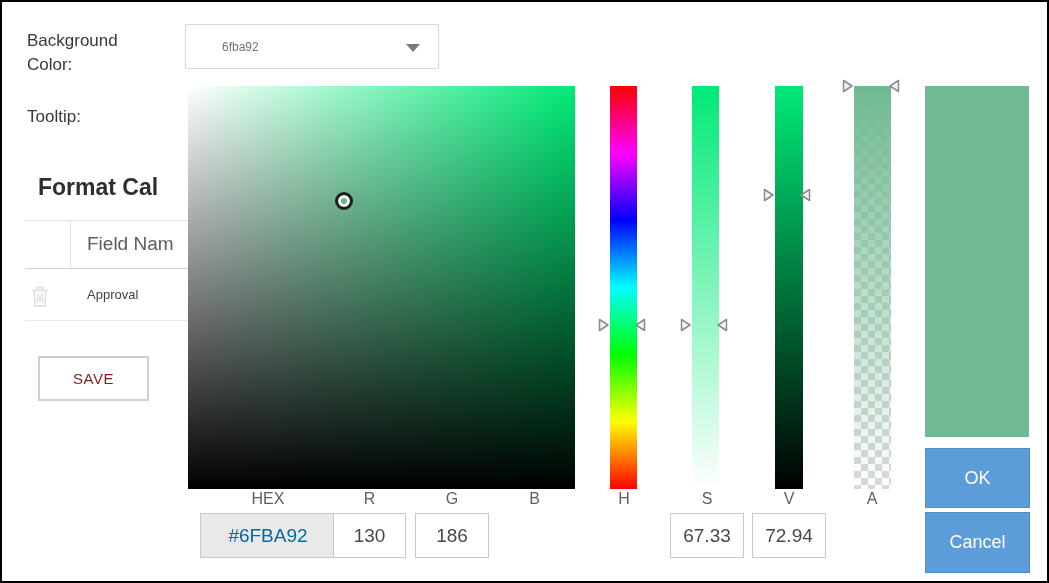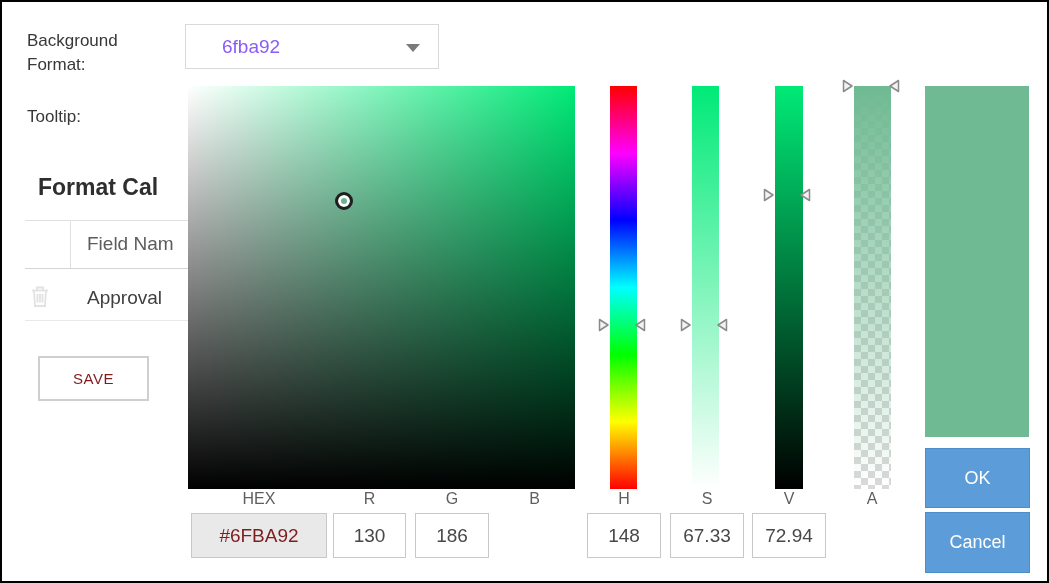--- a/index.html
+++ b/index.html
@@ -13,36 +13,36 @@
   .lbl { position:absolute; font-size:17px; color:#383838; line-height:1.4; }
   .bg-label { left:25px; top:27px; width:125px; }
   .tooltip-label { left:25px; top:103px; }
   .heading { position:absolute; left:36px; top:172px; font-size:23px; font-weight:bold; color:#2e2e2e; white-space:nowrap; }
   .hline { position:absolute; height:1px; background:#e0e0e0; }
   .tline1 { left:23px; top:218px; width:163px; }
   .tline2 { left:23px; top:266px; width:163px; background:#d4d4d4; }
   .tline3 { left:23px; top:318px; width:163px; background:#e8e8e8; }
   .vline { position:absolute; left:68px; top:218px; width:1px; height:48px; background:#e0e0e0; }
   .th-text { position:absolute; left:85px; top:231px; font-size:19px; color:#5c5c5c; white-space:nowrap; }
-  .td-text { position:absolute; left:85px; top:285px; font-size:19px; color:#3f3f3f; white-space:nowrap; }
+  .td-text { position:absolute; left:85px; top:285px; font-size:13px; color:#3f3f3f; white-space:nowrap; }
   .trash { position:absolute; left:28px; top:283px; }
   .save-btn {
     position:absolute; left:36px; top:354px; width:111px; height:45px;
     background:#fff; border:2px solid #cfcfcf; color:#7f1d1d;
     font-size:15px; letter-spacing:0.5px; display:flex; align-items:center; justify-content:center;
     cursor:pointer;
   }
   
   .dropdown {
     position:absolute; left:183px; top:22px; width:254px; height:45px;
     background:#fff; border:1px solid #d9d9d9; cursor:pointer;
   }
   .dropdown-value {
     position:absolute; left:36px; top:0; height:100%; display:flex; align-items:center;
-    font-size:19px; color:#8b5cf6;
+    font-size:12px; color:#737373;
   }
   .dropdown-arrow {
     position:absolute; right:18px; top:19px; width:0; height:0;
     border-left:7px solid transparent; border-right:7px solid transparent;
     border-top:8px solid #7a7a7a;
   }
   
   .popup { position:absolute; left:186px; top:78px; width:854px; height:496px; background:#fff; }
   .sv-area {
     position:absolute; left:0; top:6px; width:387px; height:403px; cursor:crosshair;
@@ -84,36 +84,36 @@
   .ok-btn { top:368px; height:60px; }
   .cancel-btn { top:432px; height:61px; }
   
   .field { position:absolute; top:410px; }
   .field-label { text-align:center; font-size:16px; color:#5f5f5f; height:20px; }
   .field-input {
     margin-top:3px; height:45px; border:1px solid #c8c8c8; background:#fff;
     display:flex; align-items:center; justify-content:center;
     font-size:19px; color:#484848; overflow:hidden; white-space:nowrap; cursor:text;
   }
-  .field-input.readonly { background:#e9e9e9; color:#7f1d1d; cursor:default; }
-  .f-hex { left:3px;   width:136px; }
+  .field-input.readonly { background:#e9e9e9; color:#0369a1; cursor:default; }
+  .f-hex { left:12px;   width:136px; }
   .f-r   { left:145px; width:73px; }
   .f-g   { left:227px; width:74px; }
   .f-b   { left:310px; width:73px; }
   .f-h   { left:399px; width:74px; }
   .f-s   { left:482px; width:74px; }
   .f-v   { left:564px; width:74px; }
   .f-a   { left:647px; width:74px; }
 </style>
 </head>
 <body>
 
 <div class="screen">
 
-  <div class="lbl bg-label">Background Format:</div>
+  <div class="lbl bg-label">Background Color:</div>
   <div class="lbl tooltip-label">Tooltip:</div>
   <div class="heading">Format Cal</div>
 
   <div class="hline tline1"></div>
   <div class="vline"></div>
   <div class="hline tline2"></div>
   <div class="hline tline3"></div>
   <div class="th-text">Field Nam</div>
 
   <span class="trash">
@@ -197,21 +197,20 @@
     </div>
     <div class="field f-g">
       <div class="field-label">G</div>
       <div class="field-input">186</div>
     </div>
     <div class="field f-b">
       <div class="field-label">B</div>
     </div>
     <div class="field f-h">
       <div class="field-label">H</div>
-      <div class="field-input">148</div>
     </div>
     <div class="field f-s">
       <div class="field-label">S</div>
       <div class="field-input">67.33</div>
     </div>
     <div class="field f-v">
       <div class="field-label">V</div>
       <div class="field-input">72.94</div>
     </div>
     <div class="field f-a">

